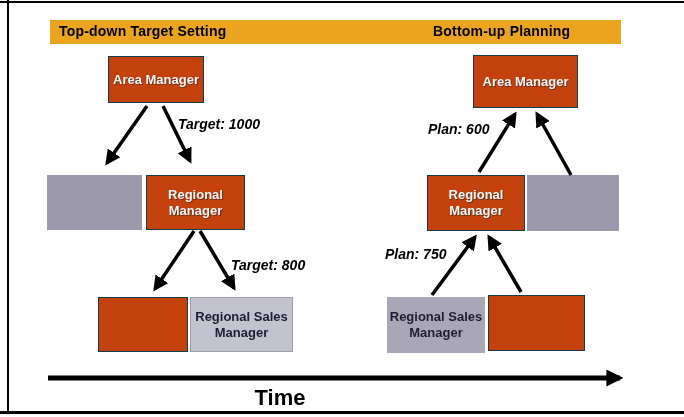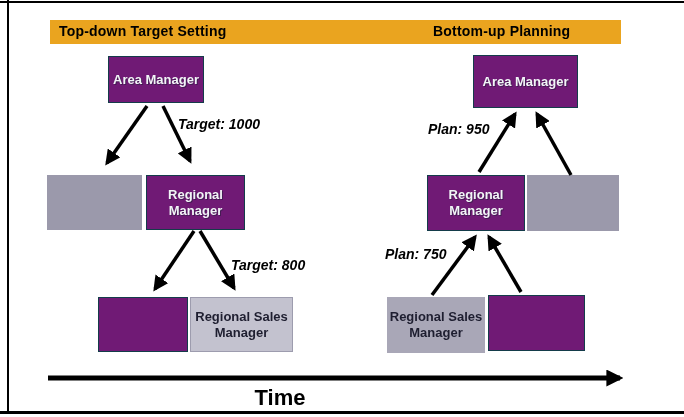--- a/index.html
+++ b/index.html
@@ -30,21 +30,21 @@
 
   
   .box {
     position: absolute;
     display: flex; align-items: center; justify-content: center;
     text-align: center;
     font-weight: bold; font-size: 13px; line-height: 1.2;
     box-sizing: border-box;
   }
   .box.teal {
-    background: #701a75; border: 1px solid #143C4A;
+    background: #c2410c; border: 1px solid #143C4A;
     color: #F2F5F7; text-shadow: 1px 1px 0 rgba(10,30,40,0.45);
   }
   .box.gray-med   { background: #9B99AB; }
   .box.gray-med2  { background: #A9A7B7; color: #1E1E30; }
   .box.gray-light { background: #C3C2CF; border: 1px solid #9D9CAE; color: #1E1E30; }
 
   
   .td-area   { left: 108px; top: 56px;  width: 96px;  height: 47px; }
   .td-peer1  { left: 47px;  top: 175px; width: 95px;  height: 55px; }
   .td-rm     { left: 146px; top: 175px; width: 99px;  height: 55px; }
@@ -109,21 +109,21 @@
     <span>Regional Manager</span>
   </div>
   <div class="box gray-med bu-peer1"></div>
   <div class="box gray-med2 bu-rsm">
     <span>Regional Sales Manager</span>
   </div>
   <div class="box teal bu-peer2"></div>
 
   <div class="flow-label lbl-target-1000">Target: 1000</div>
   <div class="flow-label lbl-target-800">Target: 800</div>
-  <div class="flow-label lbl-plan-950">Plan: 950</div>
+  <div class="flow-label lbl-plan-950">Plan: 600</div>
   <div class="flow-label lbl-plan-750">Plan: 750</div>
 
   <svg class="arrow-layer" width="684" height="417" viewBox="0 0 684 417">
     <defs>
       <marker id="ah" viewBox="0 0 10 10" refX="8" refY="5" markerWidth="4.4" markerHeight="4.4" orient="auto">
         <path d="M0,0 L10,5 L0,10 z" fill="#000"></path>
       </marker>
       <marker id="ah-time" viewBox="0 0 10 10" refX="8" refY="5" markerWidth="3.4" markerHeight="3.4" orient="auto">
         <path d="M0,0 L10,5 L0,10 z" fill="#000"></path>
       </marker>

